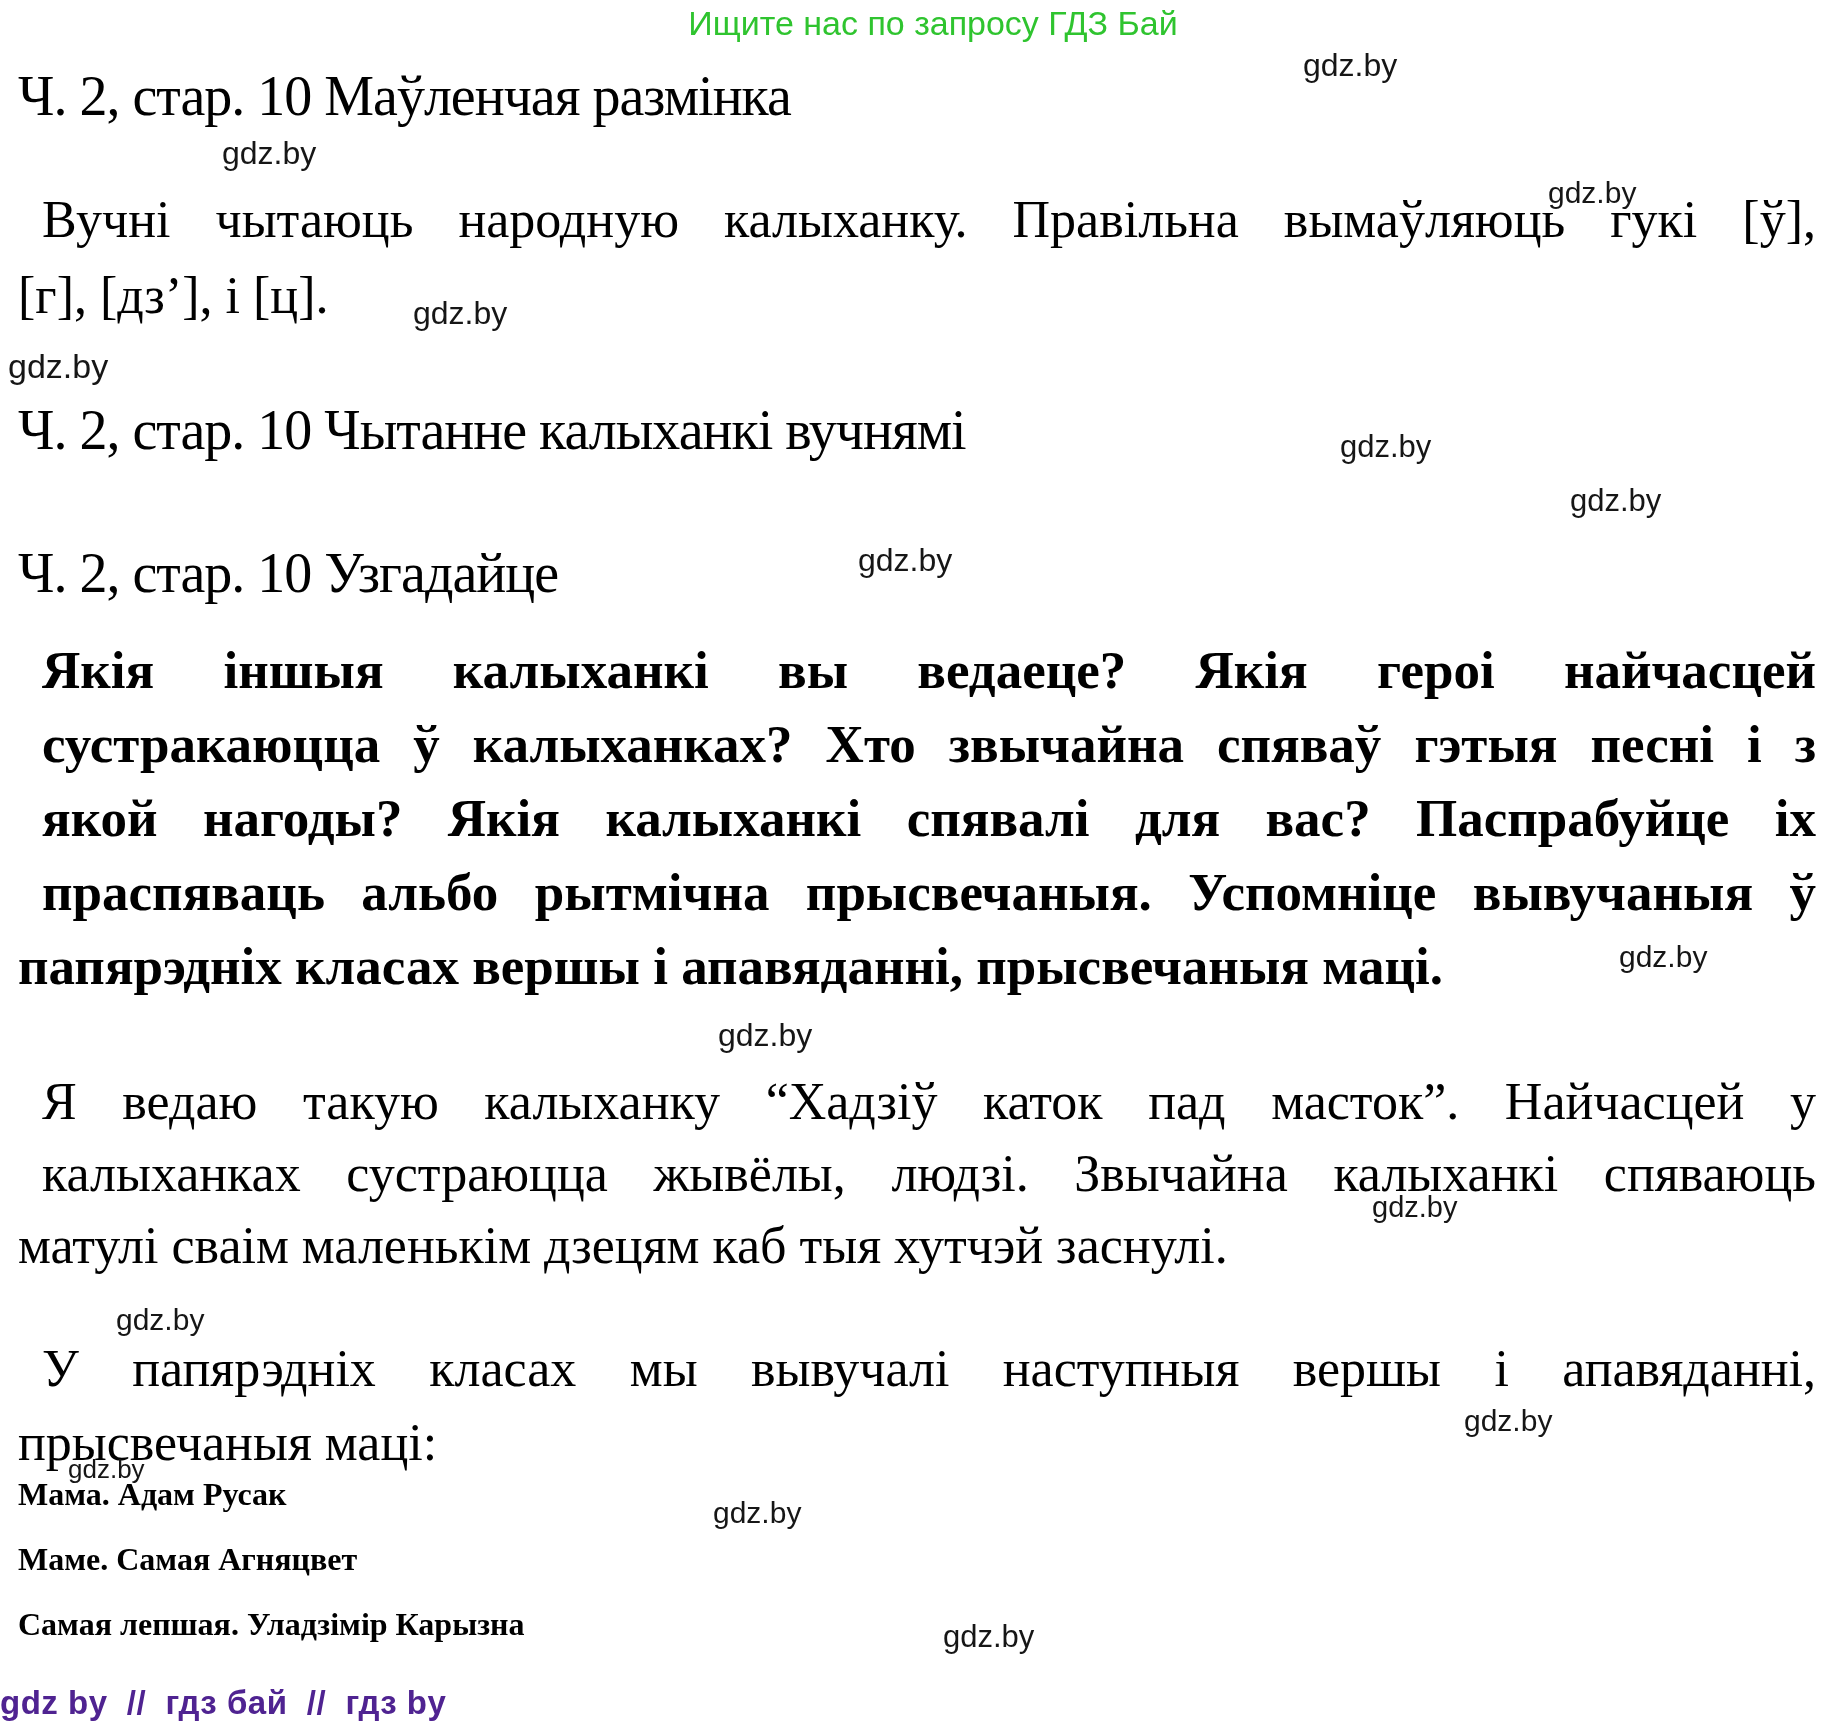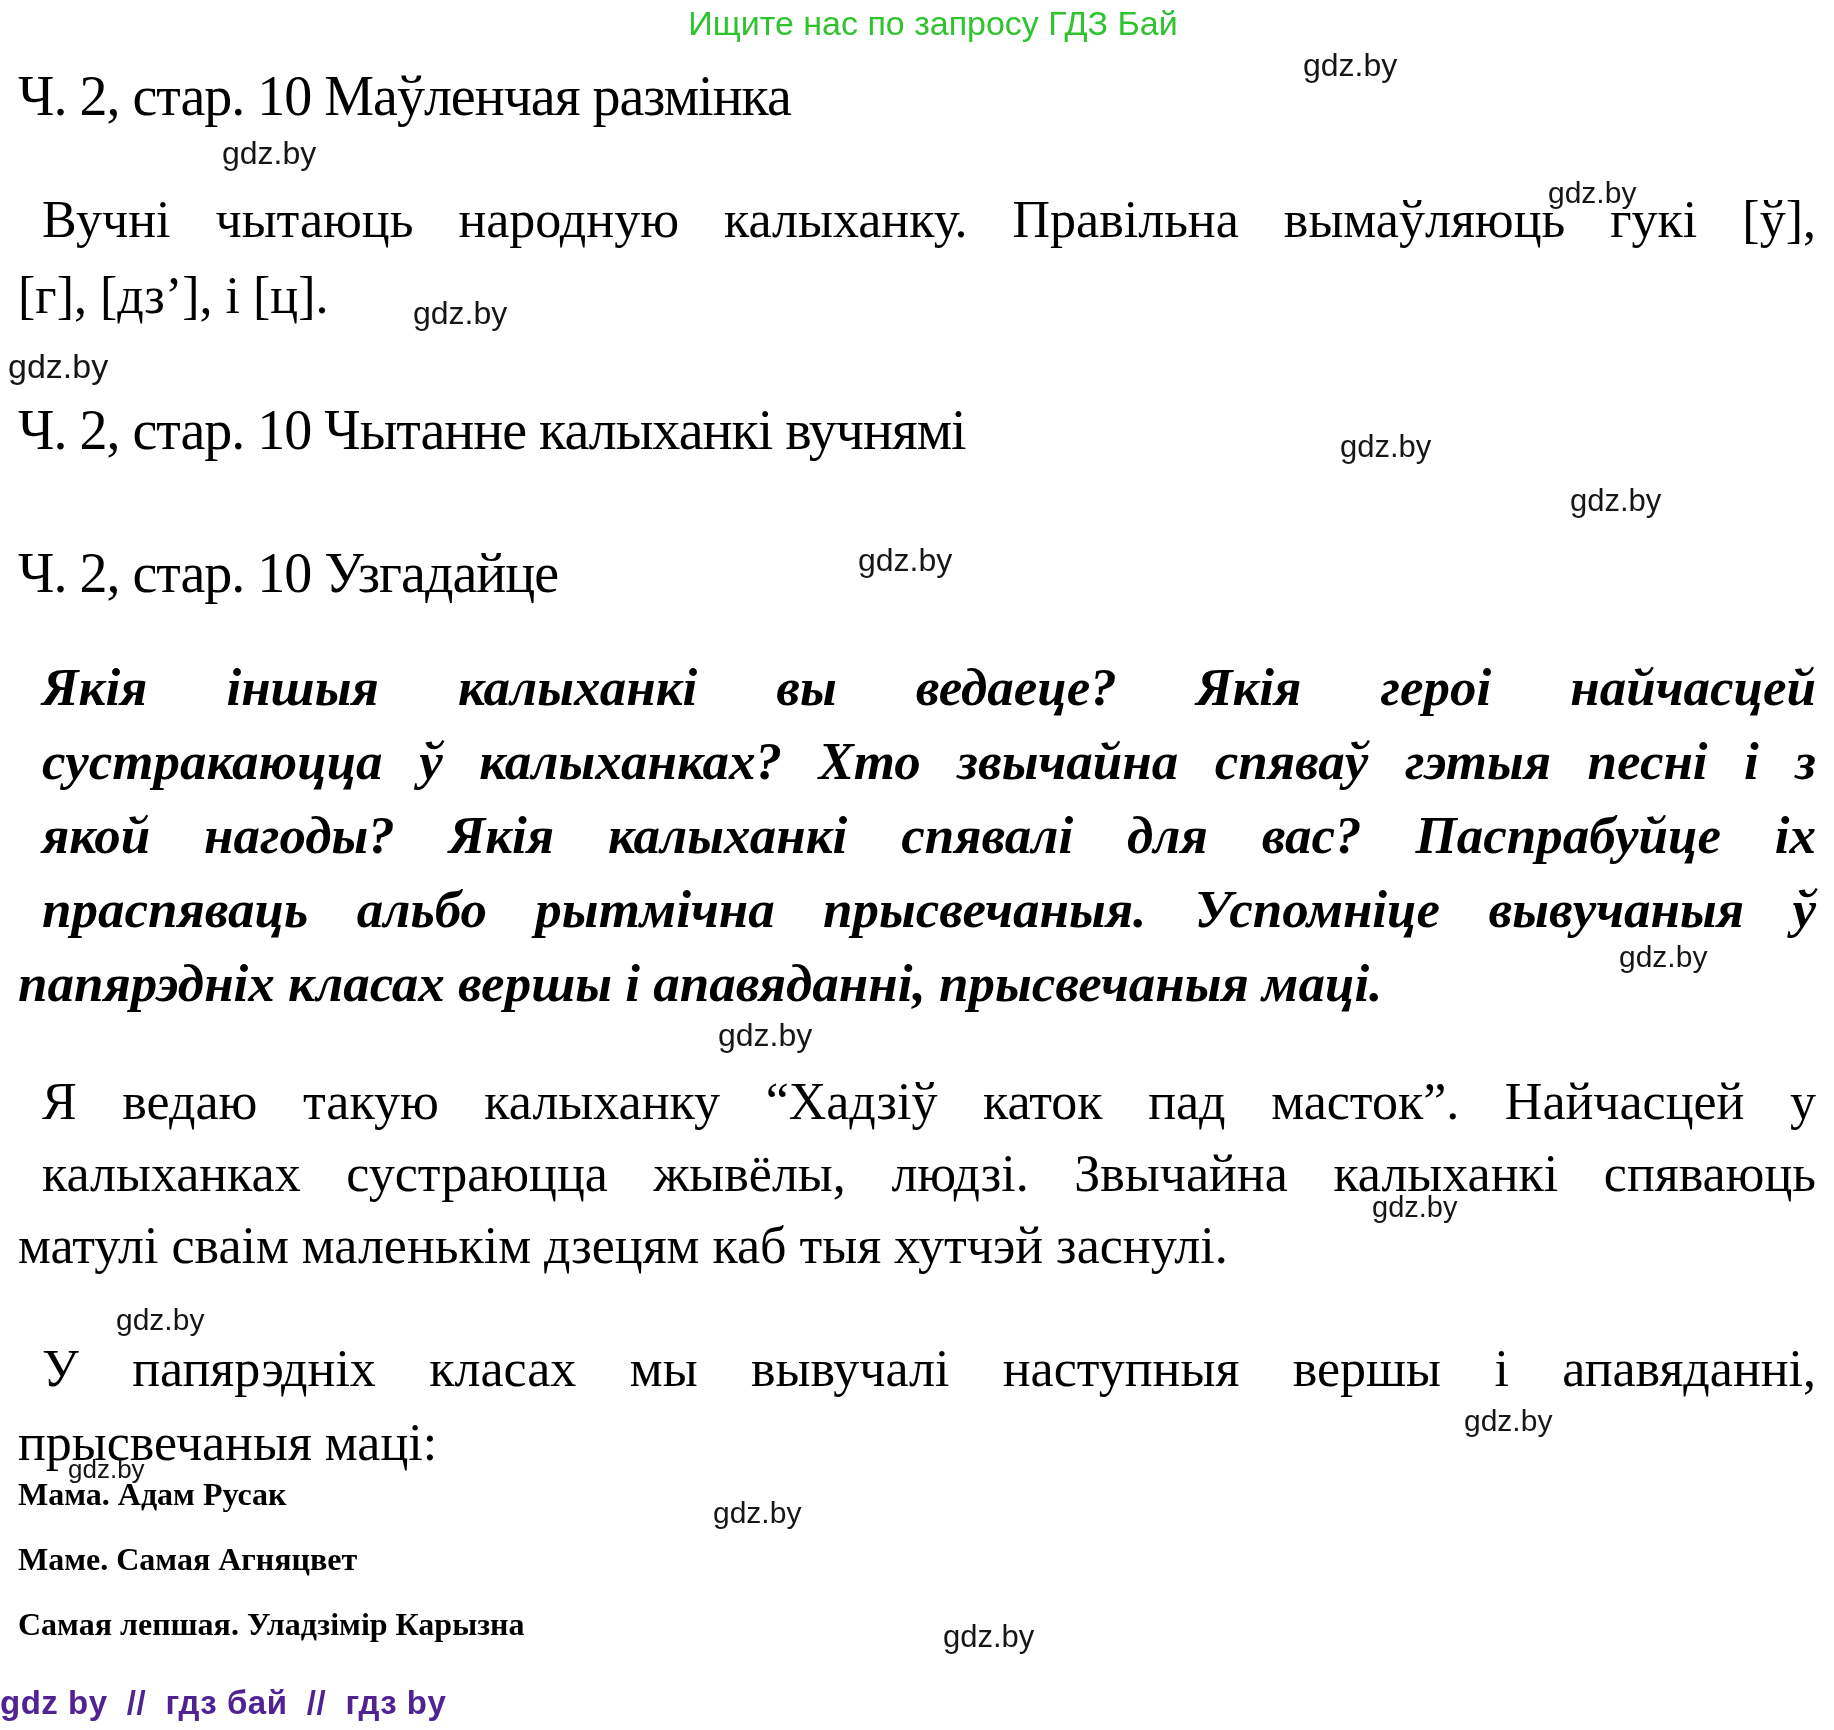--- a/index.html
+++ b/index.html
@@ -20,21 +20,21 @@
   .heading {
     position:absolute; left:18px;
     font-weight:normal; font-size:56px; line-height:60px;
     white-space:nowrap; letter-spacing:-1px;
   }
   #h1 { top:66px; }
   #h2 { top:400px; }
   #h3 { top:543px;text-align:center; }
   .para { position:absolute; left:18px; width:1798px; font-size:52px; }
   #para-intro    { top:182px;  line-height:76px; }
-  #para-question { top:650px;  line-height:74px; font-weight:bold; font-style:italic; font-size:53px; }
+  #para-question { top:633px;  line-height:74px; font-weight:bold; font-size:53px; }
   #para-answer1  { top:1066px; line-height:72px; }
   #para-answer2  { top:1332px; line-height:74px; }
   #para-list     { top:1462px; line-height:65px; font-size:32px;font-weight:bold; }
   .tline { text-align:left; }
   .tline.just { text-align:justify; text-align-last:justify;margin-left:24px; }
   .wm {
     position:absolute;
     font-family:"Liberation Sans", sans-serif;
     white-space:nowrap; line-height:1.1;
   }

